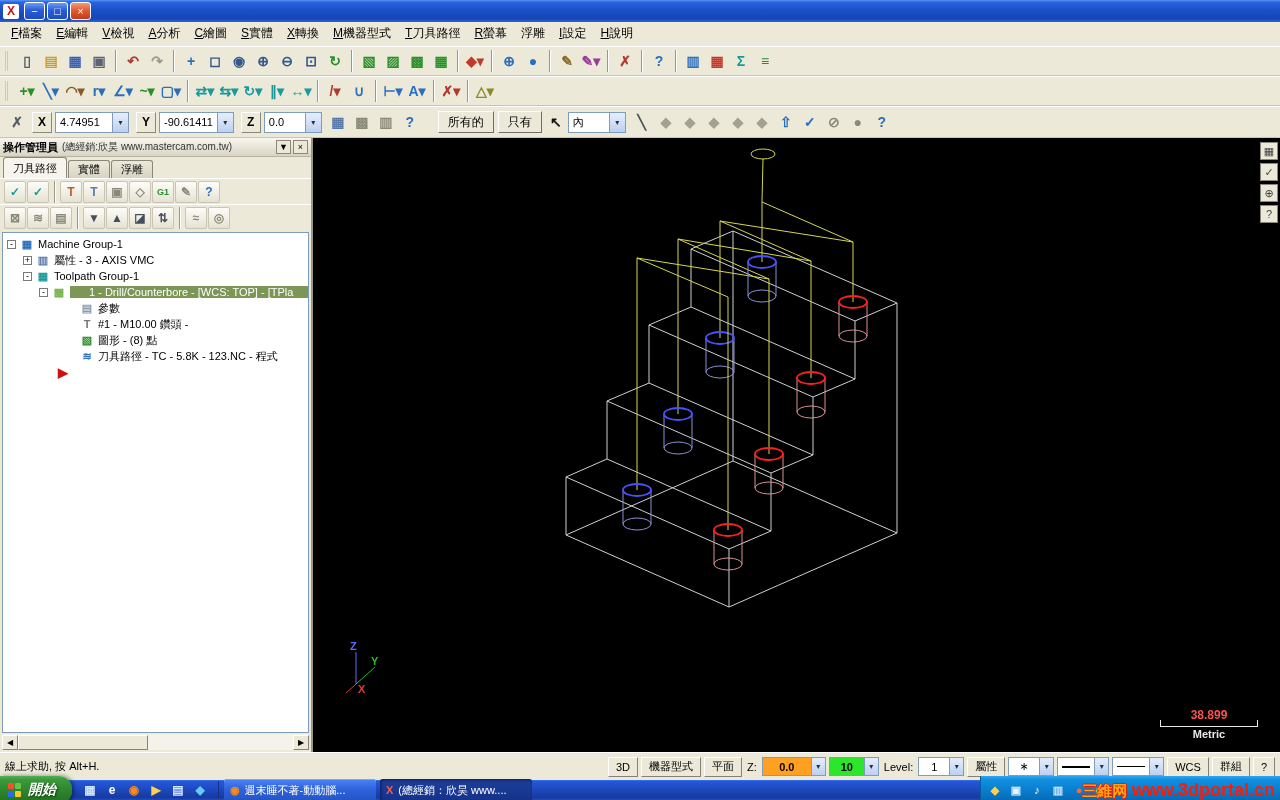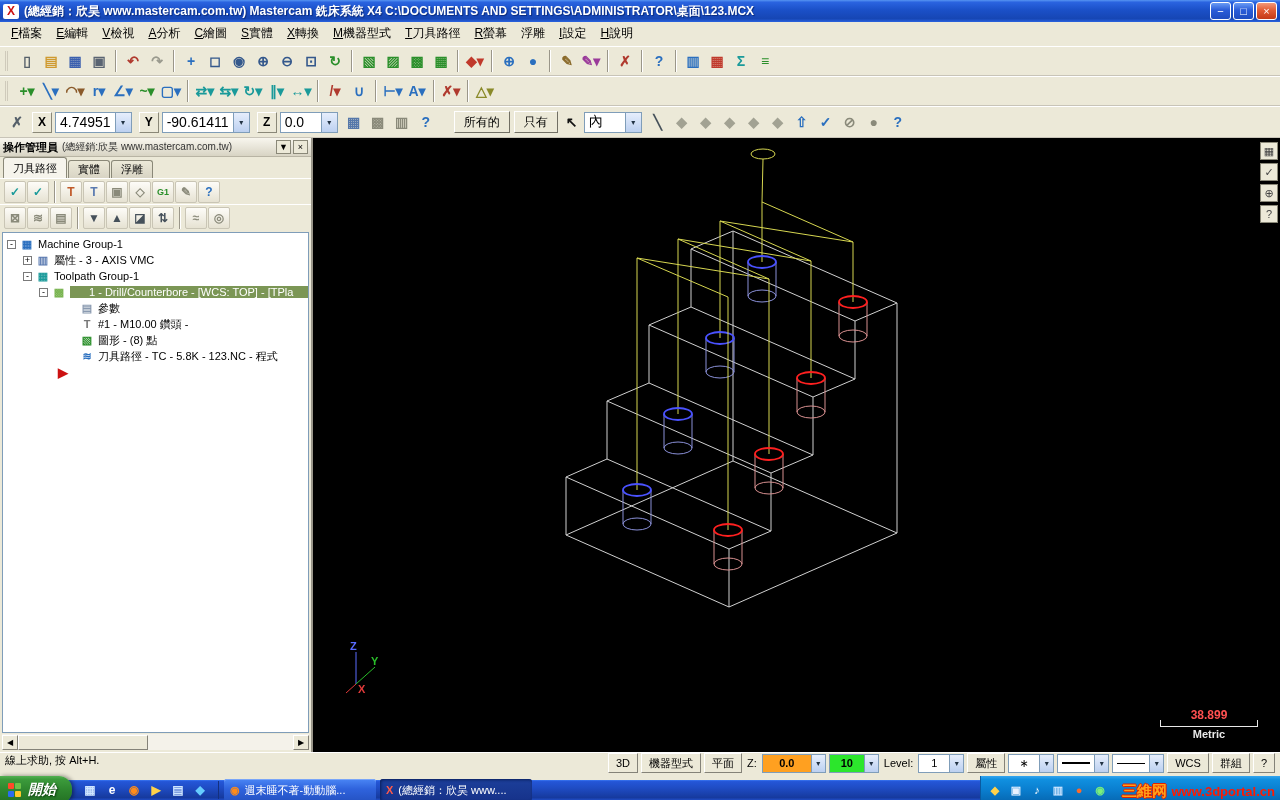--- a/index.html
+++ b/index.html
@@ -20,21 +20,21 @@
 .menu-item{padding:3px 7px;white-space:nowrap}
 .menu-item .hk{text-decoration:underline}
 .toolbar{background:#ece9d8;display:flex;align-items:center;padding-left:5px;border-top:1px solid #fff;border-bottom:1px solid #c8c4b8;flex:none}
 .tb1,.tb2{height:30px}
 .coordbar{height:32px}
 .grip{width:5px;height:20px;border-left:3px double #cfcabb;margin-right:5px;flex:none}
 .tbtn{width:24px;height:24px;display:flex;align-items:center;justify-content:center;font-size:14px;font-weight:bold;border:1px solid transparent;border-radius:2px;flex:none;background:transparent}
 .tsep{width:2px;height:22px;border-left:1px solid #9a9689;border-right:1px solid #fff;margin:0 4px;flex:none}
 .axis-btn{height:21px;min-width:20px;padding:0 5px;background:#ece9d8;border:1px solid;border-color:#fff #8a8878 #8a8878 #fff;font-size:12px;font-weight:bold;display:flex;align-items:center;justify-content:center;margin:0 3px;flex:none}
 .combo{display:inline-flex;align-items:center;height:21px;border:1px solid #7f9db9;background:#fff;margin-right:4px;flex:none}
-.combo .ct{font-size:14px;padding:0 4px;min-width:56px;white-space:nowrap}
+.combo .ct{font-size:11px;padding:0 4px;min-width:56px;white-space:nowrap}
 .combo.small .ct{min-width:40px}
 .combo .ca{width:16px;height:19px;background:linear-gradient(#e6eefc,#bcd0f0);border-left:1px solid #7f9db9;display:flex;align-items:center;justify-content:center;font-size:8px;color:#234}
 .xp-btn{height:22px;padding:0 9px;background:#ece9d8;border:1px solid;border-color:#fff #716f64 #716f64 #fff;font-size:12px;display:flex;align-items:center;margin:0 2px;flex:none;white-space:nowrap}
 .ribbonstrip{height:28px;background:#ece9d8;border-top:1px solid #fff;display:flex;align-items:center;font-size:12px;flex:none}
 .ribbonstrip .lbl{margin-left:186px;white-space:nowrap}
 
 
 .main{flex:1;display:flex;min-height:0}
 .ops-panel{width:313px;background:#ece9d8;border-right:2px solid #9a968a;display:flex;flex-direction:column;flex:none}
 .panel-title{height:19px;background:linear-gradient(180deg,#f8f6ee,#d8d4c4);border-bottom:1px solid #b8b4a4;display:flex;align-items:center;padding:0 3px;font-size:11px;flex:none}
@@ -71,21 +71,21 @@
 .scale-ind{position:absolute;right:22px;bottom:12px;width:98px;text-align:center}
 .scale-ind .num{color:#ff5050;font-size:12px;font-weight:bold}
 .scale-ind .rule{height:5px;border-bottom:1px solid #e8e8e8;position:relative;margin-bottom:1px}
 .scale-ind .rule::before,.scale-ind .rule::after{content:"";position:absolute;bottom:0;width:1px;height:6px;background:#e8e8e8}
 .scale-ind .rule::before{left:0}.scale-ind .rule::after{right:0}
 .scale-ind .units{color:#e8e8e8;font-size:11px;font-weight:bold}
 .vtb{position:absolute;top:4px;right:2px;display:flex;flex-direction:column;gap:3px}
 .vtb .vbtn{width:18px;height:18px;background:#ece9d8;border:1px solid #8a8878;font-size:11px;display:flex;align-items:center;justify-content:center;color:#444}
 
 
-.statusbar{height:28px;background:#ece9d8;border-top:1px solid #fff;display:flex;align-items:flex-start;padding:0 5px;font-size:11px;flex:none}
+.statusbar{height:28px;background:#ece9d8;border-top:1px solid #fff;display:flex;align-items:center;padding:0 5px;font-size:11px;flex:none}
 .sb-help{white-space:nowrap}
 .sb-right{display:flex;align-items:center;gap:3px;margin-left:auto}
 .sb-btn{height:20px;padding:0 7px;font-size:11px;background:#ece9d8;border:1px solid;border-color:#fff #848278 #848278 #fff;display:flex;align-items:center;white-space:nowrap}
 .sb-label{margin:0 2px;white-space:nowrap}
 .sbc{display:inline-flex;height:19px;border:1px solid #7f9db9;background:#fff;align-items:center}
 .sbc .t{font-size:11px;padding:0 4px;min-width:30px;height:17px;display:flex;align-items:center;justify-content:center}
 .sbc.z .t{background:#ffa020;font-weight:bold;min-width:48px}
 .sbc.lw .t{background:#2ce62c;font-weight:bold;min-width:34px}
 .sbc .a{width:14px;align-self:stretch;background:linear-gradient(#e6eefc,#bcd0f0);border-left:1px solid #7f9db9;display:flex;align-items:center;justify-content:center;font-size:8px;color:#234}
 .linesolid{display:inline-block;width:28px;border-top:2px solid #000}
@@ -102,30 +102,29 @@
 .tasks{display:flex;align-items:center;gap:4px;padding:0 5px;flex:1;min-width:0}
 .taskbtn{width:152px;height:22px;border-radius:3px;display:flex;align-items:center;gap:5px;padding:0 6px;color:#fff;font-size:11px;background:linear-gradient(180deg,#4a86f5,#2f63dd 45%,#2553c4);box-shadow:inset 0 1px 0 #7aa6f8;overflow:hidden;white-space:nowrap;flex:none}
 .taskbtn.active{background:linear-gradient(180deg,#1c3f9a,#16328a);box-shadow:inset 1px 1px 3px #0a1e5a}
 .ticon2{font-weight:bold;flex:none}
 .tlabel2{overflow:hidden;text-overflow:ellipsis}
 .tray{width:300px;height:28px;background:linear-gradient(180deg,#35a5ee 0%,#1090e0 12%,#0a7ecf 50%,#0668b2 92%);border-left:1px solid #0a5aa0;display:flex;align-items:center;padding:0 6px;position:relative;flex:none}
 .trayicons{display:flex;gap:5px;align-items:center}
 .tri{width:16px;height:16px;display:flex;align-items:center;justify-content:center;font-size:11px;font-weight:bold}
 .wm{position:absolute;right:5px;bottom:3px;white-space:nowrap;font-weight:bold}
 .wm1{color:#ffa018;font-size:15px;text-shadow:1px 0 #e02000,-1px 0 #e02000,0 1px #e02000,0 -1px #e02000}
-.wm2{color:#ff1a00;font-size:13px}
+.wm2{color:#ff1a00;font-size:18px}
 </style>
 </head>
 <body>
 
 <div class="window">
 
   <div class="titlebar">
     <span class="wicon">X</span>
-    <span class="ttext">(總經銷：欣昊 www.mastercam.com.tw) Mastercam 銑床系統 X4  C:\DOCUMENTS AND SETTINGS\ADMINISTRATOR\桌面\123.MCX</span>
     <span class="wbtns">
       <span class="wbtn">−</span>
       <span class="wbtn">□</span>
       <span class="wbtn close">×</span>
     </span>
   </div>
 
   <div class="menubar">
 
       <div class="menu-item"><span class="hk">F</span><span>檔案</span></div>

